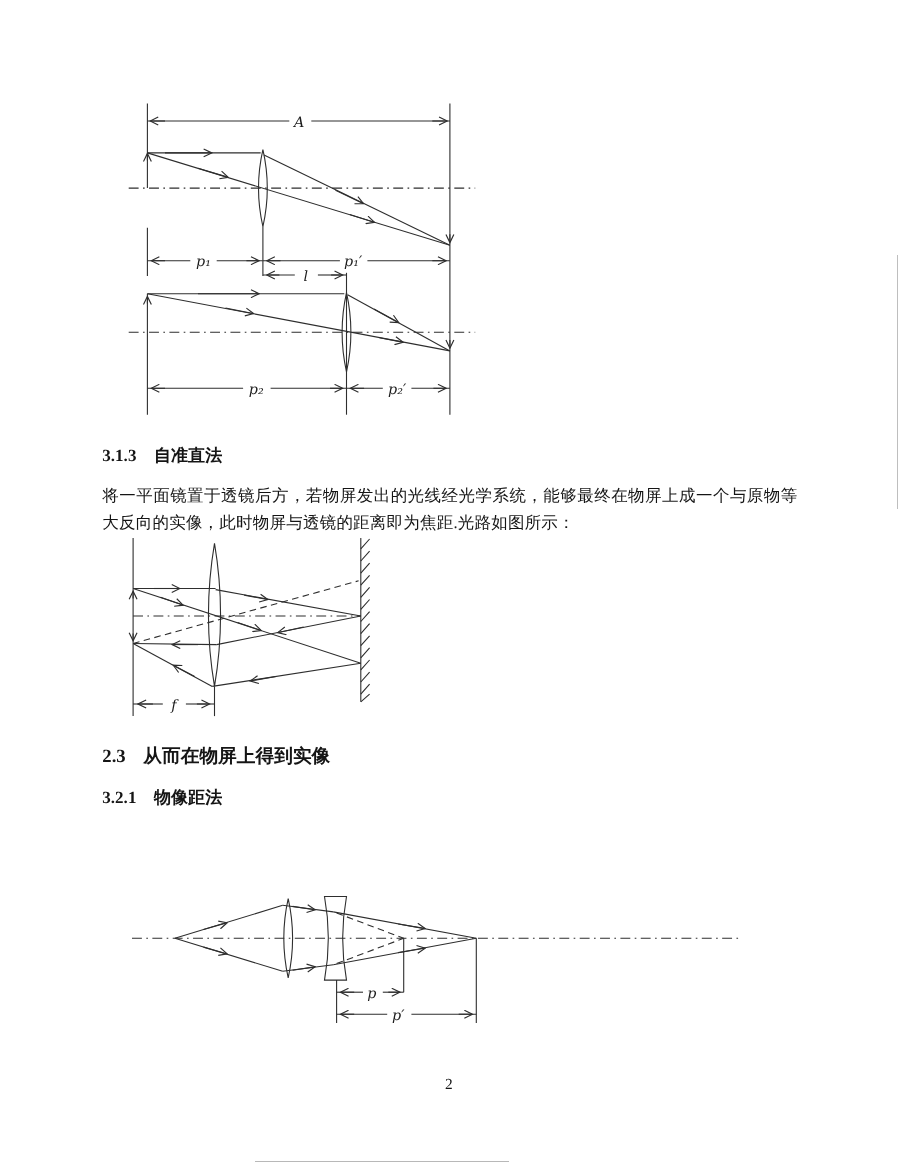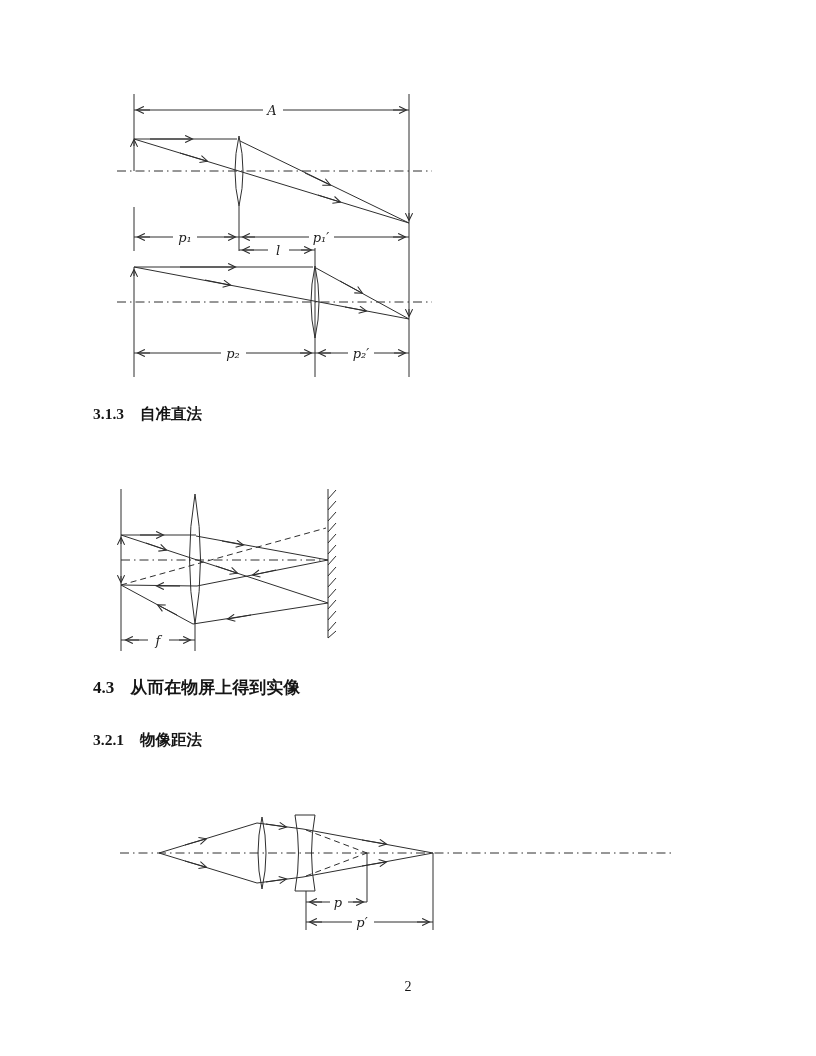--- a/index.html
+++ b/index.html
@@ -196,25 +196,26 @@
         <line x1="417" y1="922" x2="429" y2="922" marker-end="url(#arw)"></line>
         <text x="362" y="927" text-anchor="middle">p′</text>
       </g>
     </g>
   </svg>
 
   <div class="h-sub" style="top:404px;">
     <span class="hnum">3.1.3</span><span class="htitle">自准直法</span>
   </div>
 
+  <div class="txt" style="top:439px;">将一平面镜置于透镜后方，若物屏发出的光线经光学系统，能够最终在物屏上成一个与原物等大反向的实像，此时物屏与透镜的距离即为焦距.光路如图所示：</div>
 
   <div class="h-main" style="top:676px;">
-    <span class="hnum">4.3</span><span class="htitle">从而在物屏上得到实像</span>
+    <span class="hnum">2.3</span><span class="htitle">从而在物屏上得到实像</span>
   </div>
 
-  <div class="h-sub" style="top:730px;">
+  <div class="h-sub" style="top:715px;">
     <span class="hnum">3.2.1</span><span class="htitle">物像距法</span>
   </div>
 
 
   <div class="pageno">2</div>
 
 </div>
 
 </body></html>

